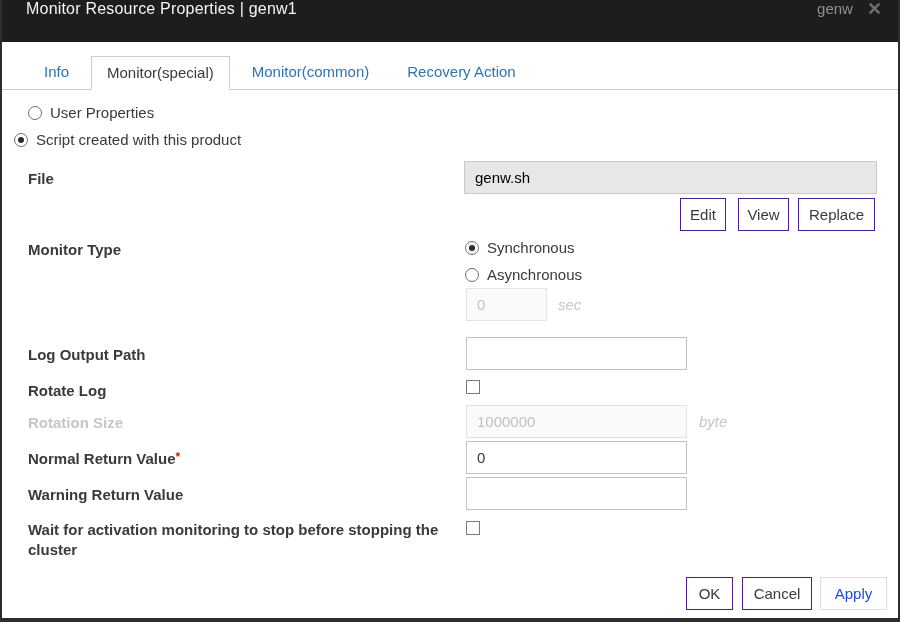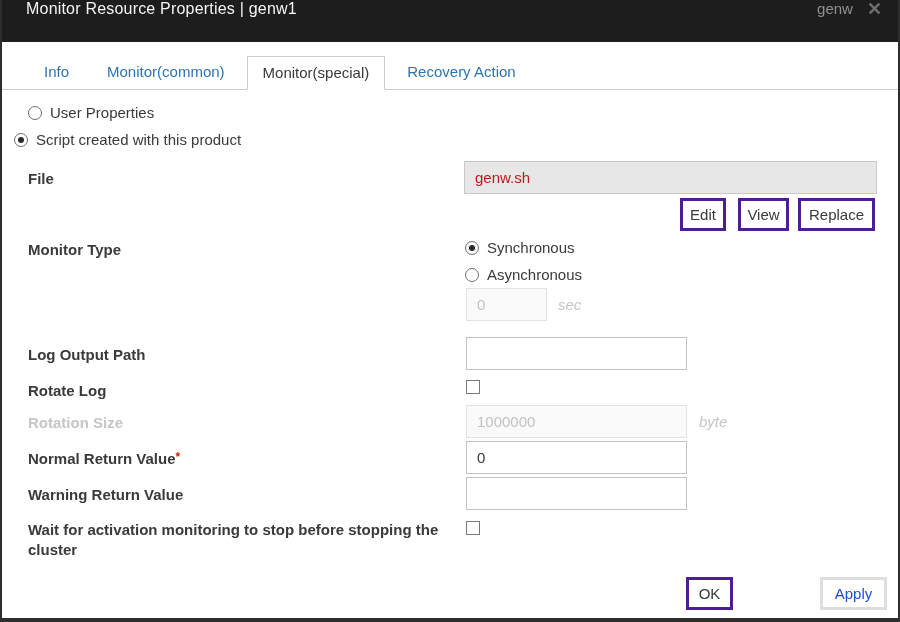--- a/index.html
+++ b/index.html
@@ -54,51 +54,51 @@
     content:""; position:absolute; top:3px; left:3px; width:6px; height:6px;
     border-radius:50%; background:#2b2b2b;
   }
   .radio-label{ font-size:15px; color:#3a3a3a; }
 
   input.txt{
     position:absolute; height:33px; font-size:15px; color:#3a3a3a;
     border:1px solid #c3c3c3; background:#fff; padding:0 10px;
     font-family:"Liberation Sans", sans-serif; outline:none;
   }
-  input.txt.readonly{ background:#e7e7e7; border-color:#c9c9c9; color:#b91c1c; }
+  input.txt.readonly{ background:#e7e7e7; border-color:#c9c9c9; color:#000000; }
   input.txt.disabled{ background:#fafafa; border-color:#e3e3e3; color:#c2c2c2; }
 
   .checkbox{
     position:absolute; width:14px; height:14px;
     border:1px solid #7a7a7a; background:#fff; cursor:pointer;
   }
 
   .btn{
-    position:absolute; height:33px; background:#fff; border:3px solid #4c1d95;
+    position:absolute; height:33px; background:#fff; border:1px solid #4c1d95;
     color:#3a3a3a; font-size:15px; font-family:"Liberation Sans", sans-serif;
     cursor:pointer; text-align:center; padding:0;
   }
   .btn.disabled{ color:#1d4ed8; border-color:#dedede; cursor:default; }
 </style>
 </head>
 <body>
 
 <div class="dialog">
 
   <div class="titlebar">
     <span class="title">Monitor Resource Properties | genw1</span>
     <span class="spacer"></span>
     <span class="win-label">genw</span>
     <span class="close">✕</span>
   </div>
 
   <div class="tabbar">
     <span class="tab">Info</span>
+    <span class="tab active">Monitor(special)</span>
     <span class="tab">Monitor(common)</span>
-    <span class="tab active">Monitor(special)</span>
     <span class="tab">Recovery Action</span>
   </div>
 
   <label class="radio-row" style="top:104px; left:26px;">
     <span class="radio"></span>
     <span class="radio-label">User Properties</span>
   </label>
   <label class="radio-row selected" style="top:131px; left:12px;">
     <span class="radio"></span>
     <span class="radio-label">Script created with this product</span>
@@ -137,15 +137,16 @@
   <div class="lbl" style="top:449px; left:26px;"><span>Normal Return Value</span><sup class="req">*</sup></div>
   <input class="txt" style="top: 441px; left: 464px; width: 221px;" value="0">
 
   <div class="lbl" style="top:485px; left:26px;">Warning Return Value</div>
   <input class="txt" style="top: 477px; left: 464px; width: 221px;" value="">
 
   <div class="lbl" style="top:520px; left:26px; width:420px;">Wait for activation monitoring to stop before stopping the cluster</div>
   <span class="checkbox" style="top:521px; left:464px;"></span>
 
   <button class="btn" style="top:577px; left:684px; width:47px;">OK</button>
+  <button class="btn" style="top:577px; left:740px; width:70px;">Cancel</button>
   <button class="btn disabled" style="top:577px; left:818px; width:67px;">Apply</button>
 
 </div>
 
 </body></html>

